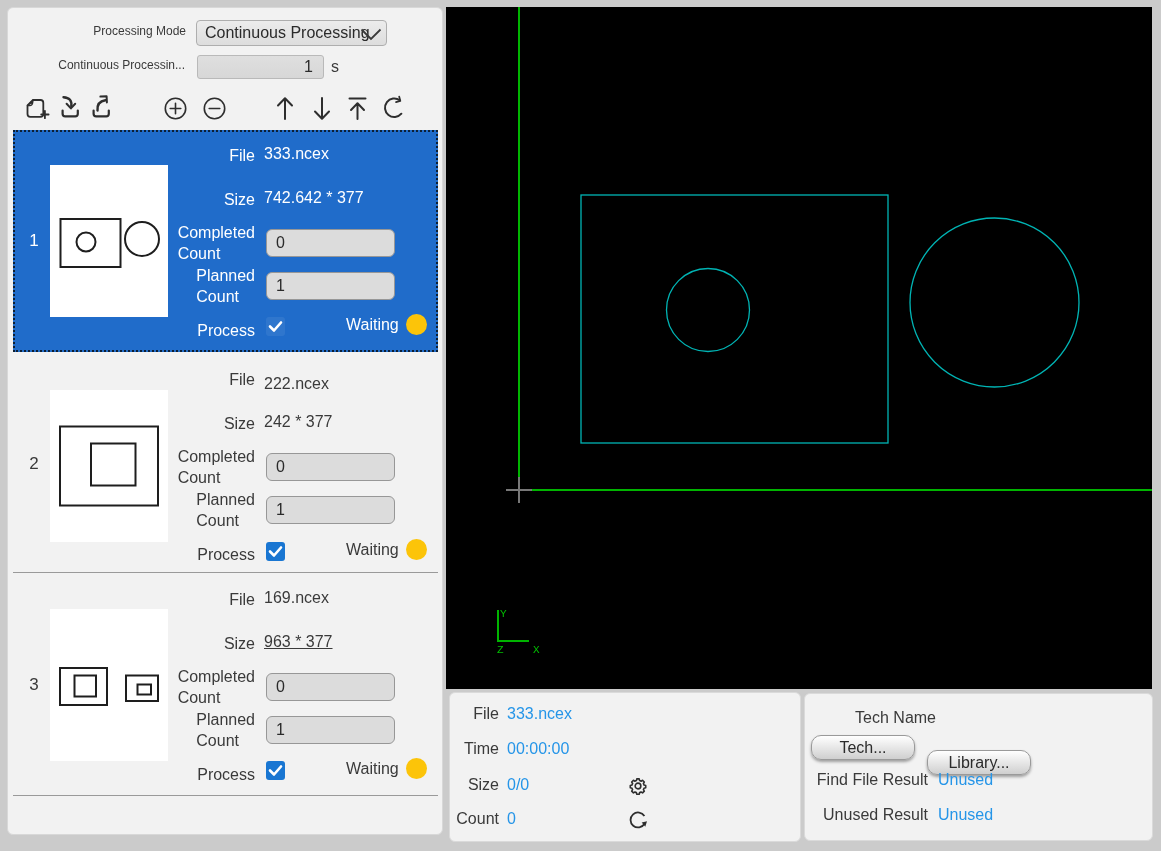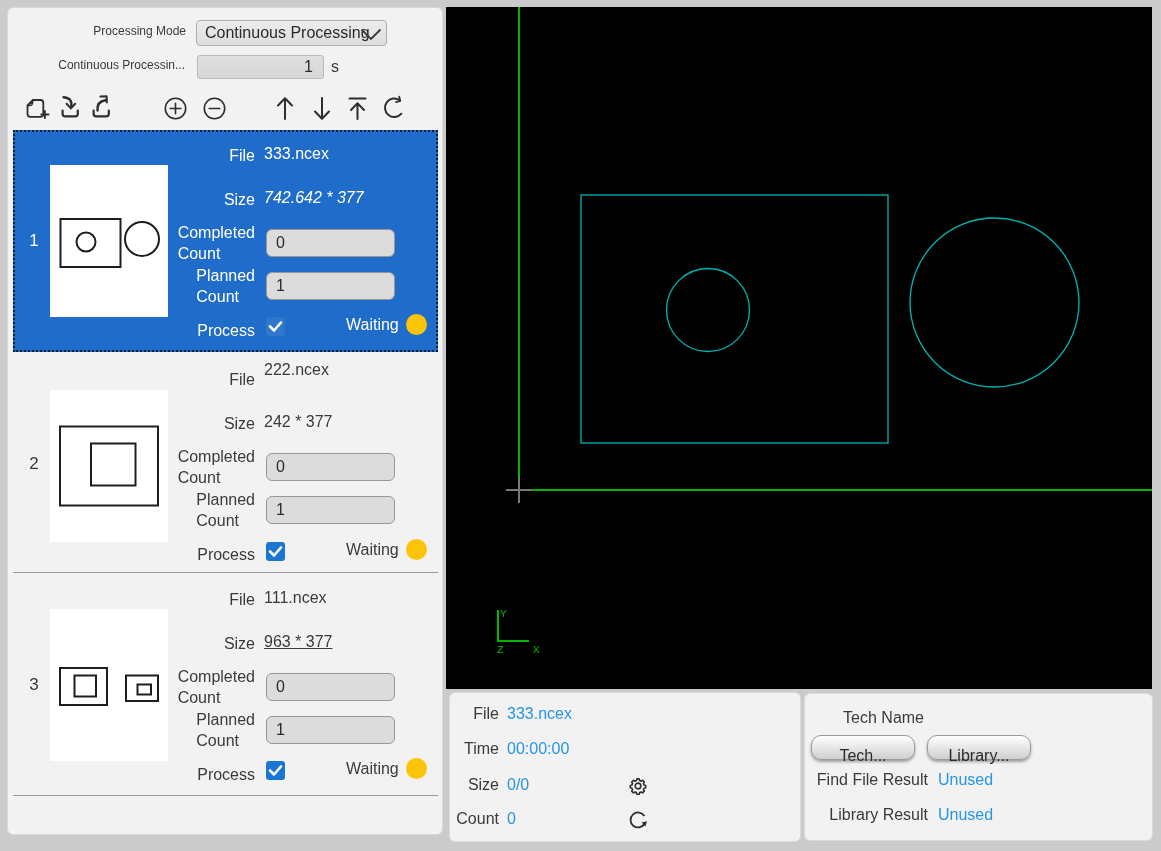--- a/index.html
+++ b/index.html
@@ -30,21 +30,21 @@
 .waitlab { position:absolute; left:333px; font-size:16px; }
 #card1 .waitlab { color:#fff; }
 .dot { position:absolute; left:393px; width:21px; height:21px; border-radius:50%; background:#fcc409; }
 
 #canvas { left:446px; top:7px; width:706px; height:682px; background:#000; }
 
 #bl { left:449px; top:692px; width:352px; height:150px; background:#f2f2f2; border:1px solid #dadada; border-radius:6px; }
 #br { left:804px; top:693px; width:349px; height:148px; background:#f2f2f2; border:1px solid #dadada; border-radius:6px; }
 .blabel { position:absolute; text-align:right; font-size:16px; white-space:nowrap; color:#3a3a3a; }
 .bval { position:absolute; font-size:16px; white-space:nowrap; color:#2595e8; }
-.btn { position:absolute; width:104px; height:25px; background:linear-gradient(#ffffff,#cfcfcf); border:1px solid #9a9a9a; border-radius:10px; box-shadow:0 2px 3px rgba(0,0,0,0.35); font-size:16px; color:#2b2b2b; text-align:center; padding-top:11px; }
+.btn { position:absolute; width:104px; height:25px; background:linear-gradient(#ffffff,#cfcfcf); border:1px solid #9a9a9a; border-radius:10px; box-shadow:0 2px 3px rgba(0,0,0,0.35); font-size:16px; color:#2b2b2b; text-align:center; padding-top:3px; }
 </style>
 </head>
 <body>
 
 <div class="abs" id="leftpanel">
   <div class="abs toplabel" style="right:256px; top:16px;">Processing Mode</div>
   <div class="abs" id="dropdown">
     <div class="txt">Continuous Processing</div>
     <svg class="abs" style="right:4px; top:7px;" width="22" height="13" viewBox="0 0 22 13">
         <path d="M1.5 1.5 L11 11 L20.5 1.5" fill="none" stroke="#3a3a3a" stroke-width="1.8"></path>
@@ -92,21 +92,21 @@
     <div class="thumb">
       <svg width="118" height="152" viewBox="0 0 118 152">
         <rect x="10.5" y="54" width="60" height="48" fill="none" stroke="#1e1e1e" stroke-width="2"></rect>
         <circle cx="36" cy="77" r="9.5" fill="none" stroke="#1e1e1e" stroke-width="2"></circle>
         <circle cx="92" cy="74" r="17" fill="none" stroke="#1e1e1e" stroke-width="2"></circle>
       </svg>
     </div>
     <div class="clabel" style="right:183px; top:15px;">File</div>
     <div class="cval" style="top:15px;">333.ncex</div>
     <div class="clabel" style="right:183px; top:59px;">Size</div>
-    <div class="cval" style="top:59px;font-style:italic;">742.642 * 377</div>
+    <div class="cval" style="top:59px;">742.642 * 377</div>
     <div class="clabel" style="right:183px; top:92px;">Completed<br>Count</div>
     <div class="cinput" style="top:99px;">0</div>
     <div class="clabel" style="right:183px; top:135px;">Planned<br>Count</div>
     <div class="cinput" style="top:142px;">1</div>
     <div class="clabel" style="right:183px; top:190px;">Process</div>
     <div class="cb" style="top:187px;">
       <svg width="19" height="19" viewBox="0 0 19 19">
           <path d="M4 9.5 L8 13.5 L15 5.5" fill="none" stroke="#fff" stroke-width="2.6" stroke-linecap="round" stroke-linejoin="round"></path>
         </svg>
     </div>
@@ -116,21 +116,21 @@
 
   <div class="card" id="card2">
     <div class="cnum">2</div>
     <div class="thumb">
       <svg width="118" height="152" viewBox="0 0 118 152">
         <rect x="10" y="36.5" width="98" height="79" fill="none" stroke="#1e1e1e" stroke-width="2"></rect>
         <rect x="41" y="53.5" width="44.5" height="42" fill="none" stroke="#1e1e1e" stroke-width="2"></rect>
       </svg>
     </div>
     <div class="clabel" style="right:183px; top:14px;">File</div>
-    <div class="cval" style="top:6px;">222.ncex</div>
+    <div class="cval" style="top:20px;">222.ncex</div>
     <div class="clabel" style="right:183px; top:58px;">Size</div>
     <div class="cval" style="top:58px;">242 * 377</div>
     <div class="clabel" style="right:183px; top:91px;">Completed<br>Count</div>
     <div class="cinput" style="top:98px;">0</div>
     <div class="clabel" style="right:183px; top:134px;">Planned<br>Count</div>
     <div class="cinput" style="top:141px;">1</div>
     <div class="clabel" style="right:183px; top:189px;">Process</div>
     <div class="cb" style="top:187px;">
       <svg width="19" height="19" viewBox="0 0 19 19">
           <path d="M4 9.5 L8 13.5 L15 5.5" fill="none" stroke="#fff" stroke-width="2.6" stroke-linecap="round" stroke-linejoin="round"></path>
@@ -144,21 +144,21 @@
     <div class="cnum">3</div>
     <div class="thumb">
       <svg width="118" height="152" viewBox="0 0 118 152">
         <rect x="10" y="59" width="47" height="37" fill="none" stroke="#1e1e1e" stroke-width="2"></rect>
         <rect x="24.5" y="66.5" width="21.5" height="21" fill="none" stroke="#1e1e1e" stroke-width="2"></rect>
         <rect x="76" y="66.5" width="32" height="25.5" fill="none" stroke="#1e1e1e" stroke-width="2"></rect>
         <rect x="87.5" y="75.5" width="13.5" height="10" fill="none" stroke="#1e1e1e" stroke-width="2"></rect>
       </svg>
     </div>
     <div class="clabel" style="right:183px; top:15px;">File</div>
-    <div class="cval" style="top:15px;">111.ncex</div>
+    <div class="cval" style="top:15px;">169.ncex</div>
     <div class="clabel" style="right:183px; top:59px;">Size</div>
     <div class="cval" style="top:59px;text-decoration:underline;">963 * 377</div>
     <div class="clabel" style="right:183px; top:92px;">Completed<br>Count</div>
     <div class="cinput" style="top:99px;">0</div>
     <div class="clabel" style="right:183px; top:135px;">Planned<br>Count</div>
     <div class="cinput" style="top:142px;">1</div>
     <div class="clabel" style="right:183px; top:190px;">Process</div>
     <div class="cb" style="top:187px;">
       <svg width="19" height="19" viewBox="0 0 19 19">
           <path d="M4 9.5 L8 13.5 L15 5.5" fill="none" stroke="#fff" stroke-width="2.6" stroke-linecap="round" stroke-linejoin="round"></path>
@@ -200,20 +200,20 @@
     <path d="M10.4 2.5 h3.2 l.5 2.3 a7.2 7.2 0 0 1 2 .8 l2-1.2 2.3 2.3 -1.2 2 a7.2 7.2 0 0 1 .8 2 l2.3.5 v3.2 l-2.3.5 a7.2 7.2 0 0 1 -.8 2 l1.2 2 -2.3 2.3 -2-1.2 a7.2 7.2 0 0 1 -2 .8 l-.5 2.3 h-3.2 l-.5-2.3 a7.2 7.2 0 0 1 -2-.8 l-2 1.2 -2.3-2.3 1.2-2 a7.2 7.2 0 0 1 -.8-2 l-2.3-.5 v-3.2 l2.3-.5 a7.2 7.2 0 0 1 .8-2 l-1.2-2 2.3-2.3 2 1.2 a7.2 7.2 0 0 1 2-.8 z" fill="none" stroke="#2e2e2e" stroke-width="2.1" stroke-linejoin="round"></path>
     <circle cx="12" cy="12" r="3.8" fill="none" stroke="#2e2e2e" stroke-width="2.1"></circle>
   </svg>
   <svg class="abs" style="left:178px; top:117px;" width="20" height="21" viewBox="0 0 20 21">
     <path d="M 16.4,6.0 A 7.5,7.5 0 1 0 16.5,13.75" fill="none" stroke="#2e2e2e" stroke-width="1.8"></path>
     <path d="M 19.0,11.2 L 17.3,16.8 L 13.7,12.4 z" fill="#2e2e2e"></path>
   </svg>
 </div>
 
 <div class="abs" id="br">
-  <div class="blabel" style="right:228px; top:15px;margin-left:45px;">Tech Name</div>
+  <div class="blabel" style="right:216px; top:15px;margin-left:45px;">Tech Name</div>
   <div class="btn" style="left:6px; top:41px;">Tech...</div>
-  <div class="btn" style="left:122px; top:41px;">Library...</div>
+  <div class="btn" style="left:122px; top:56px;">Library...</div>
   <div class="blabel" style="right:224px; top:77px;">Find File Result</div>
   <div class="bval" style="left:133px; top:77px;">Unused</div>
-  <div class="blabel" style="right:224px; top:112px;">Library Result</div>
+  <div class="blabel" style="right:224px; top:112px;">Unused Result</div>
   <div class="bval" style="left:133px; top:112px;">Unused</div>
 </div>
 
 </body></html>

